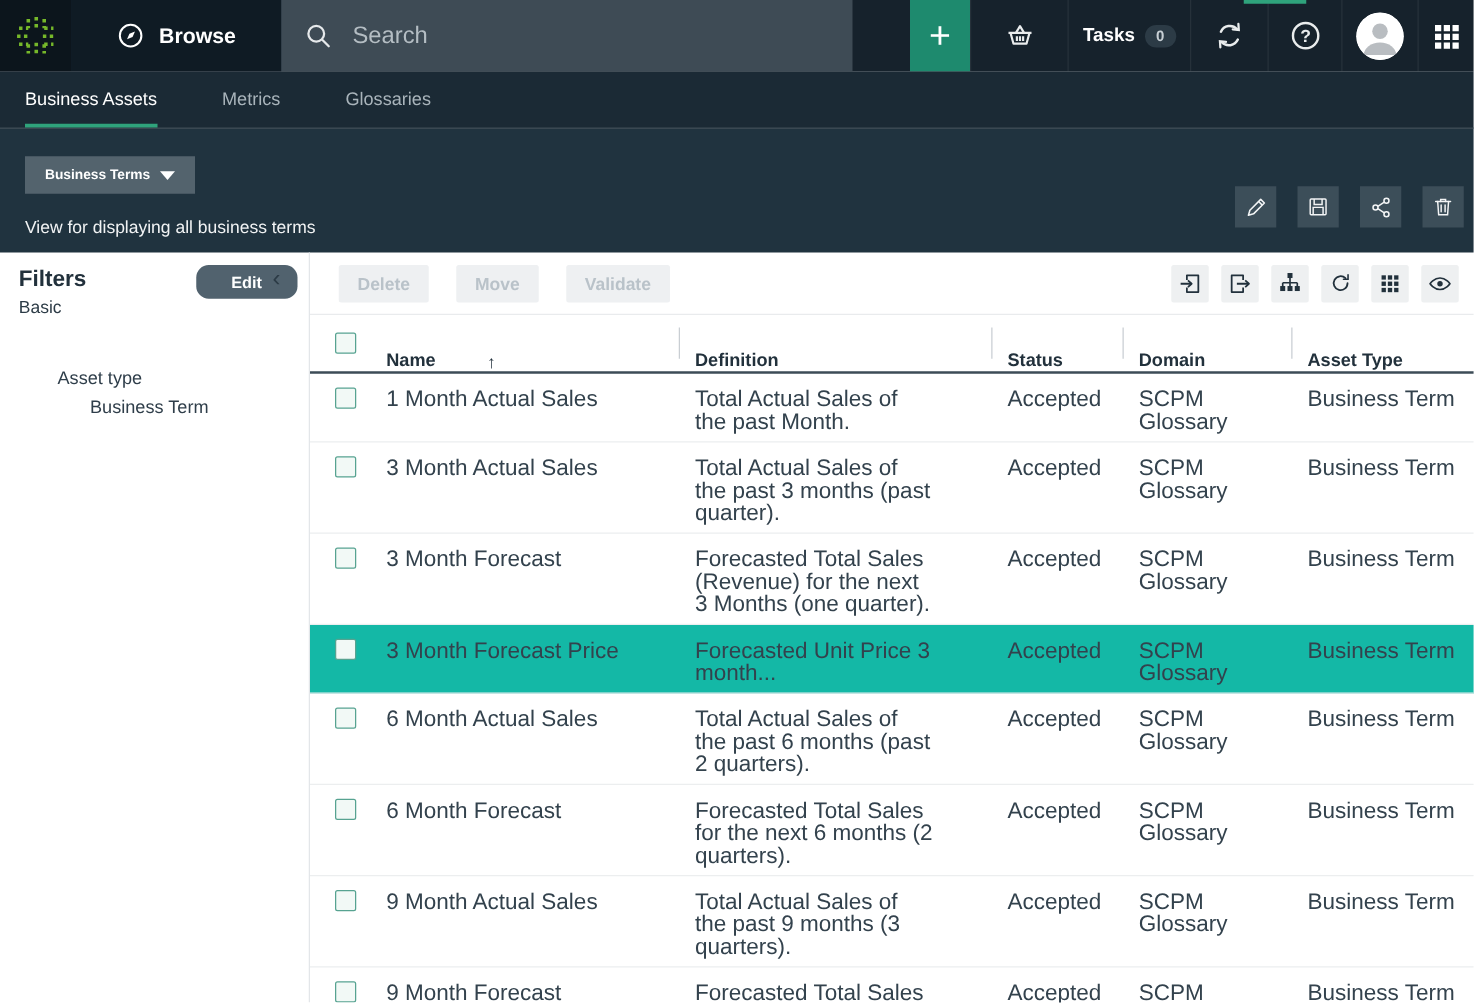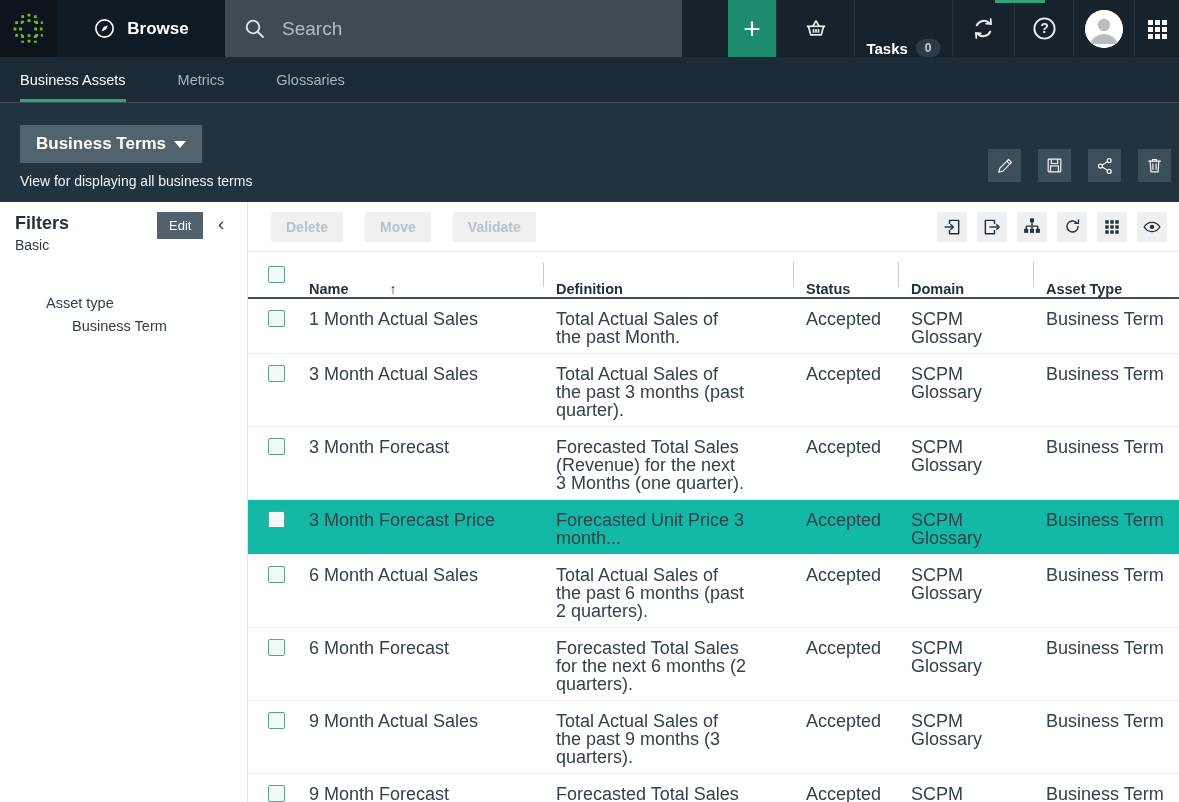--- a/index.html
+++ b/index.html
@@ -11,48 +11,48 @@
   .accent-strip { position:absolute; top:0; left:995px; width:50px; height:3px; background:#2fa37c; z-index:5; }
   .logo-box { width:57px; height:57px; background:#0c151c; display:flex; align-items:center; justify-content:center; cursor:pointer; }
   .browse-box { width:168px; background:#0f1b24; display:flex; align-items:center; justify-content:center; gap:11px; color:#fff; font-size:17px; font-weight:bold; cursor:pointer; }
   .search-box { width:457px; background:#3e4b55; display:flex; align-items:center; padding-left:18px; gap:15px; }
   .search-box input { background:transparent; border:none; outline:none; color:#e6e9eb; font-size:19px; width:330px; font-family:"Liberation Sans",sans-serif; }
   .search-box input::placeholder { color:#b4bdc3; }
   .tb-sec { display:flex; align-items:center; justify-content:center; border-left:1px solid rgba(255,255,255,0.07); color:#e9eced; cursor:pointer; }
   .sec-spacer { width:46px; border-left:none; cursor:default; }
   .sec-plus { width:48px; background:#1e8a6e; color:#fff; font-size:30px; font-weight:300; }
   .sec-basket { width:78px; }
-  .sec-tasks { width:98px; gap:8px; color:#fff; font-size:15px; font-weight:bold;align-items:flex-end; }
+  .sec-tasks { width:98px; gap:8px; color:#fff; font-size:15px; font-weight:bold; }
   .tasks-badge { background:#2c3b46; color:#c7cfd4; font-size:12px; font-weight:bold; padding:2px 9px; border-radius:10px; }
   .sec-sync { width:62px; }
   .sec-help { width:59px; }
   .sec-avatar { width:61px; }
   .avatar { width:38px; height:38px; border-radius:50%; overflow:hidden; background:#fff; }
   .sec-grid { width:45px; }
 
   
   .subnav { height:46px; background:#1b2a35; display:flex; align-items:stretch; padding-left:20px; border-bottom:1px solid #3f4d57; }
   .subtab { display:flex; align-items:center; margin-right:52px; color:#a9b4bb; font-size:14.5px; position:relative; cursor:pointer; }
   .subtab.active { color:#fff; }
   .subtab.active::after { content:""; position:absolute; left:0; right:0; bottom:0; height:3px; background:#2fa37c; }
 
   
   .pageheader { height:99px; background:#20333f; position:relative; }
-  .title-btn { position:absolute; left:20px; top:22px; background:#53636d; border:none; color:#fff; font-size:17px; font-weight:bold; padding:9px 16px; display:flex; align-items:center; gap:8px; cursor:pointer; font-family:"Liberation Sans",sans-serif; }
+  .title-btn { position:absolute; left:20px; top:22px; background:#53636d; border:none; color:#fff; font-size:11px; font-weight:bold; padding:9px 16px; display:flex; align-items:center; gap:8px; cursor:pointer; font-family:"Liberation Sans",sans-serif; }
   .caret-down { width:0; height:0; border-left:6px solid transparent; border-right:6px solid transparent; border-top:7px solid #fff; }
   .subtitle { position:absolute; left:20px; top:70px; color:#f1f3f4; font-size:14px; }
   .hdr-actions { position:absolute; right:8px; bottom:20px; display:flex; gap:17px; }
   .hdr-icon-btn { width:33px; height:33px; background:#3c4e59; border:none; display:flex; align-items:center; justify-content:center; color:#f2f4f5; cursor:pointer; }
 
   
   .content { display:flex; height:600px; background:#fff; }
   .sidebar { width:248px; border-right:1px solid #e3e6e9; position:relative; padding-top:10px; flex:none; }
   .filters-title { padding-left:15px; font-size:18px; font-weight:bold; color:#22313c; line-height:22px; }
   .filters-sub { padding-left:15px; font-size:14px; color:#2c3b46; line-height:22px; }
-  .edit-btn { position:absolute; left:157px; top:10px; background:#51626e; border:none; color:#fff; font-size:13px; font-weight:normal; padding:6px 12px; border-radius:0; cursor:pointer; font-family:"Liberation Sans",sans-serif; }
+  .edit-btn { position:absolute; left:157px; top:10px; background:#51626e; border:none; color:#fff; font-size:13px; font-weight:bold; padding:6px 28px; border-radius:10px; cursor:pointer; font-family:"Liberation Sans",sans-serif; }
   .collapse-chevron { position:absolute; left:218px; top:10px; font-size:19px; color:#2c3b46; cursor:pointer; line-height:24px; }
   .filter-group { margin-top:36px; padding-left:46px; font-size:14.5px; color:#2f3e4a; line-height:23px; }
   .filter-value { padding-left:72px; font-size:14.5px; color:#2f3e4a; line-height:23px; cursor:pointer; }
 
   .main { flex:1; display:flex; flex-direction:column; min-width:0; }
 
   
   .toolbar { height:50px; display:flex; align-items:center; padding:0 12px 0 23px; border-bottom:1px solid #e9ebed; flex:none; }
   .tool-btn { background:#eef0f2; border:none; color:#b9c2c9; font-size:14px; font-weight:bold; padding:7px 15px; margin-right:22px; border-radius:2px; cursor:default; font-family:"Liberation Sans",sans-serif; }
   .tool-spacer { flex:1; }

